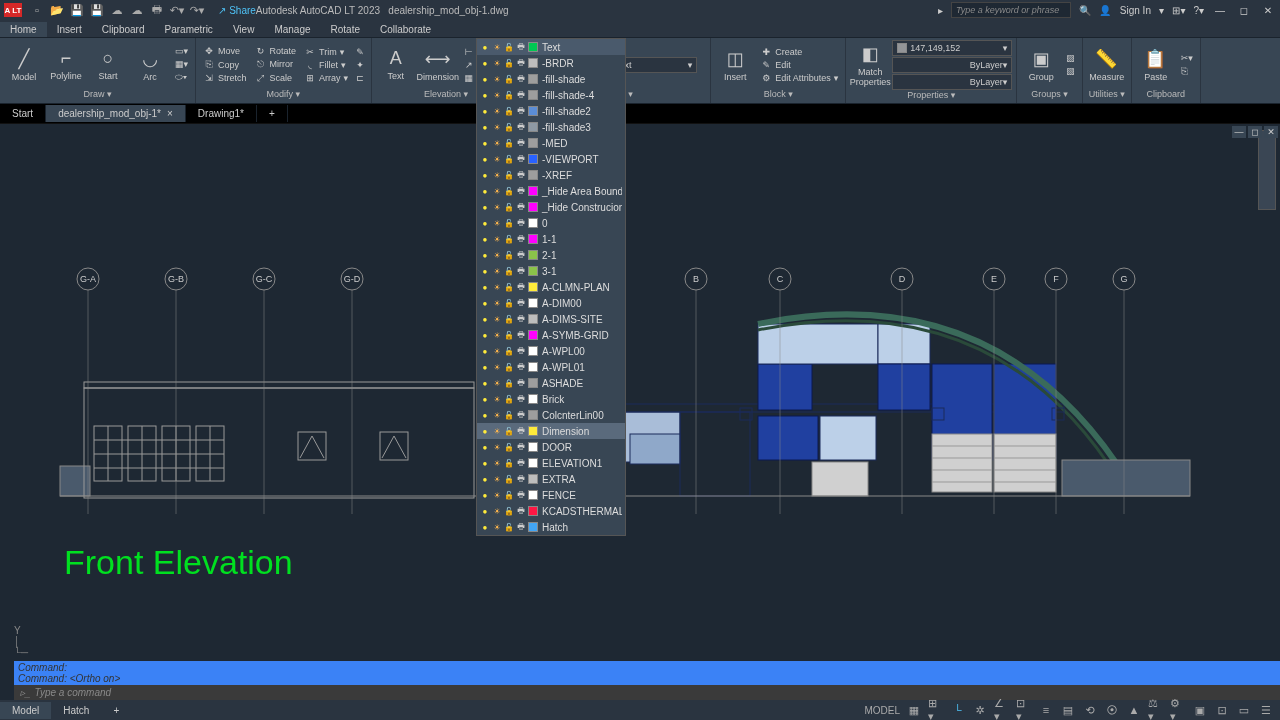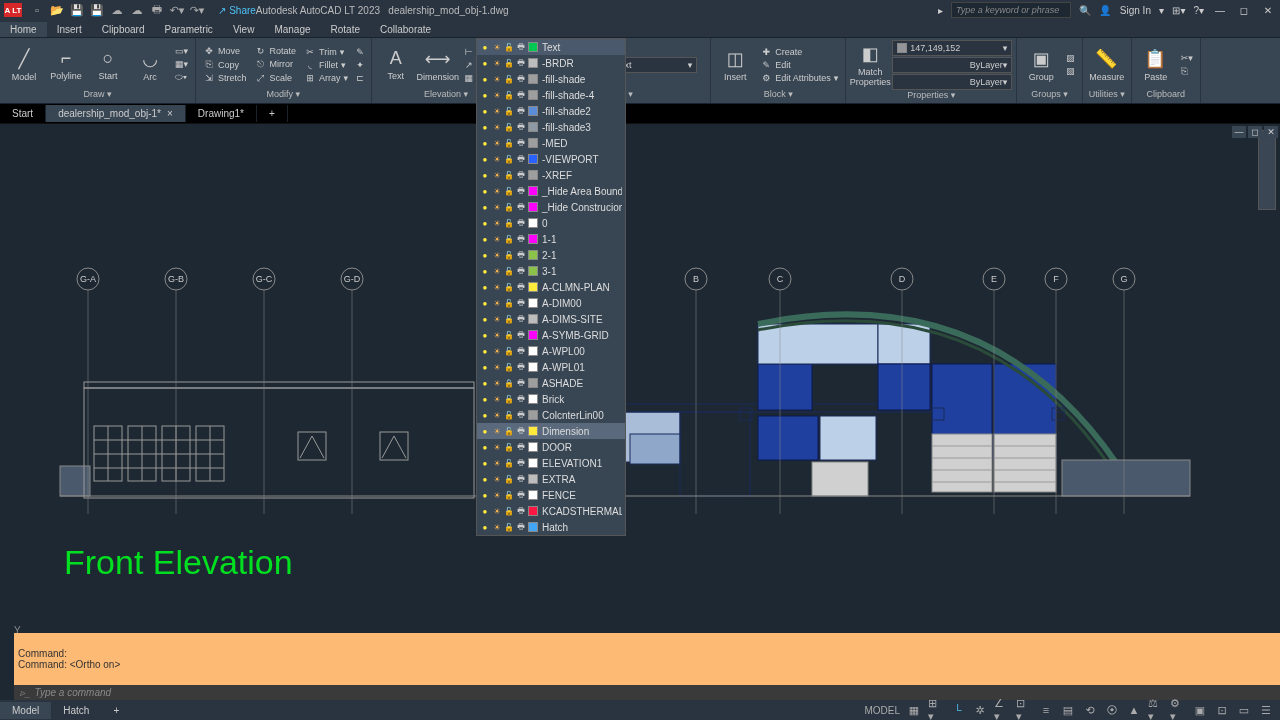--- a/index.html
+++ b/index.html
@@ -46,21 +46,21 @@
 .layer-dropdown { position: absolute; top: 38px; left: 476px; width: 150px; background: #384654; border: 1px solid #555; z-index: 100; font-size: 10px; max-height: 498px; overflow: hidden; }
 .layer-row { display: flex; align-items: center; gap: 2px; padding: 1px 3px; height: 16px; }
 .layer-row.sel { background: #4a5a6c; }
 .layer-row.hov { background: #5a6a7c; }
 .layer-row .li { width: 10px; height: 10px; font-size: 8px; display: flex; align-items: center; justify-content: center; }
 .layer-row .sw { width: 10px; height: 10px; border: 1px solid #888; }
 .layer-row .nm { flex: 1; color: #ddd; padding-left: 2px; white-space: nowrap; overflow: hidden; }
 
 
 .cmdarea { position: absolute; bottom: 20px; left: 14px; right: 0; background: #3a3a3a; font-family: "Consolas", monospace; font-size: 10px; }
-.cmdhist { background: #fdba74; color: #333; padding: 15px 4px; line-height: 11px; }
+.cmdhist { background: #3b82f6; color: #333; padding: 1px 4px; line-height: 11px; font-style: italic; }
 .cmdline { background: #3a3a3a; color: #888; padding: 2px 6px; display: flex; align-items: center; gap: 4px; font-style: italic; }
 .ucs { position: absolute; bottom: 62px; left: 14px; color: #888; font-size: 10px; }
 
 
 .statusbar { position: absolute; bottom: 0; left: 0; right: 0; height: 20px; background: #2a3440; display: flex; align-items: center; font-size: 10px; }
 .model-tab { background: #384654; padding: 3px 12px; color: #ccc; }
 .layout-tab { padding: 3px 12px; color: #ccc; }
 .status-right { margin-left: auto; display: flex; align-items: center; gap: 6px; padding-right: 6px; color: #aaa; }
 .status-icon { width: 16px; height: 16px; display: flex; align-items: center; justify-content: center; font-size: 11px; }
 

